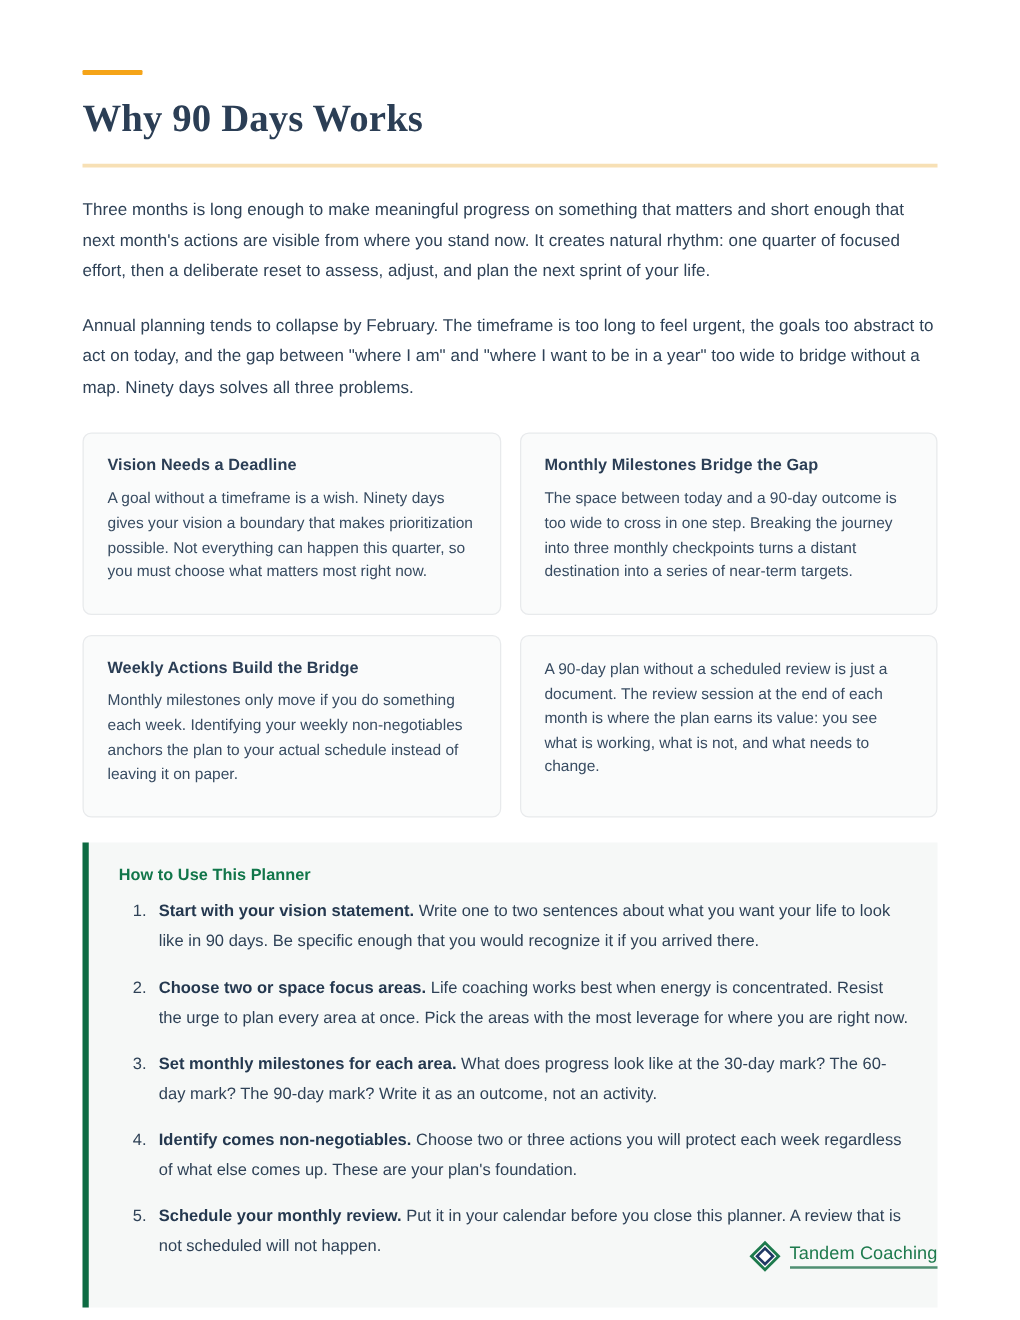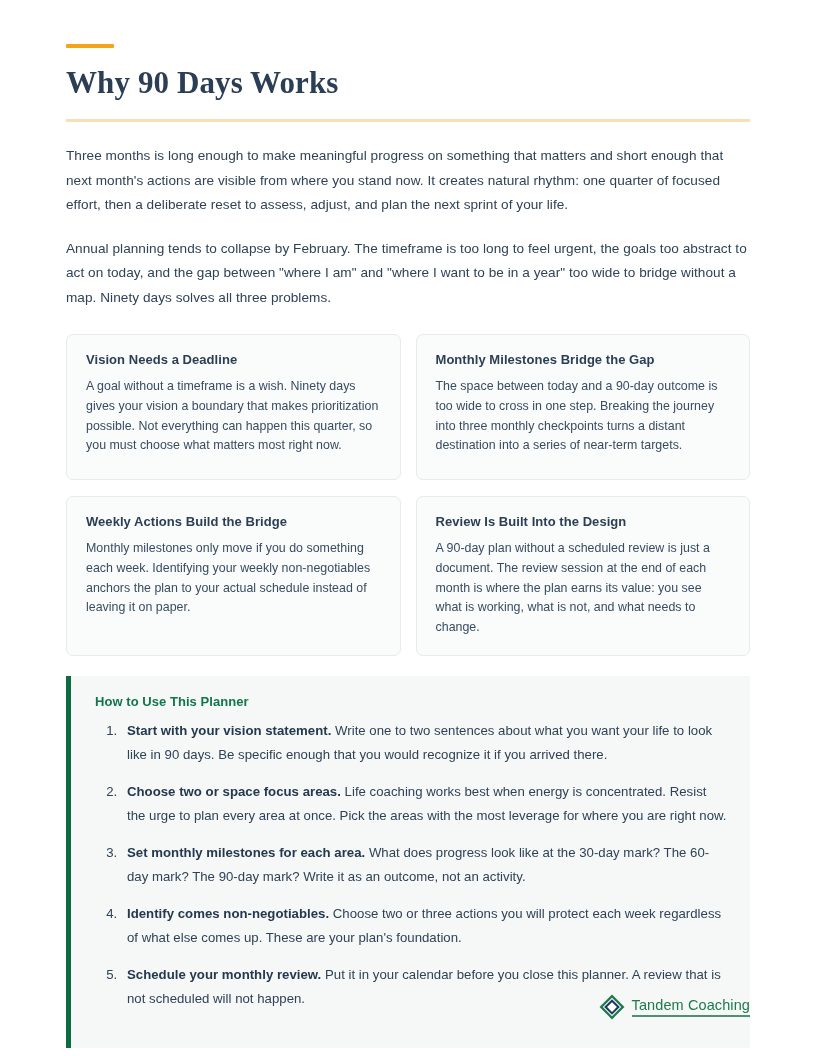--- a/index.html
+++ b/index.html
@@ -13,23 +13,22 @@
     height: 1056px;
     font-family: "Liberation Sans", sans-serif;
     color: #2c3e56;
     -webkit-font-smoothing: antialiased;
     overflow: hidden;
   }
   .page {
     width: 816px;
     height: 792px;
     box-sizing: border-box;
-    padding: 24px 66px 0 66px;
+    padding: 56px 66px 0 66px;
     position: relative;
-    margin-top: 20px;
   }
 
   
   .accent-bar {
     width: 48px;
     height: 4px;
     background: #f5a418;
     margin: 0 0 18px 0;
     border-radius: 1px;
   }
@@ -188,21 +187,20 @@
     </div>
     <div class="card">
       <h2 class="card-title">Monthly Milestones Bridge the Gap</h2>
       <p class="card-body">The space between today and a 90-day outcome is too wide to cross in one step. Breaking the journey into three monthly checkpoints turns a distant destination into a series of near-term targets.</p>
     </div>
     <div class="card">
       <h2 class="card-title">Weekly Actions Build the Bridge</h2>
       <p class="card-body">Monthly milestones only move if you do something each week. Identifying your weekly non-negotiables anchors the plan to your actual schedule instead of leaving it on paper.</p>
     </div>
     <div class="card">
-      <h2 class="card-title">Review Is Built Into the Design</h2>
       <p class="card-body">A 90-day plan without a scheduled review is just a document. The review session at the end of each month is where the plan earns its value: you see what is working, what is not, and what needs to change.</p>
     </div>
   </div>
 
   <div class="callout">
     <h2 class="callout-title">How to Use This Planner</h2>
 
     <ol class="steps">
       <li>
         <span class="step-lead">Start with your vision statement.</span><span> Write one to two sentences about what you want your life to look like in 90 days. Be specific enough that you would recognize it if you arrived there.</span>

